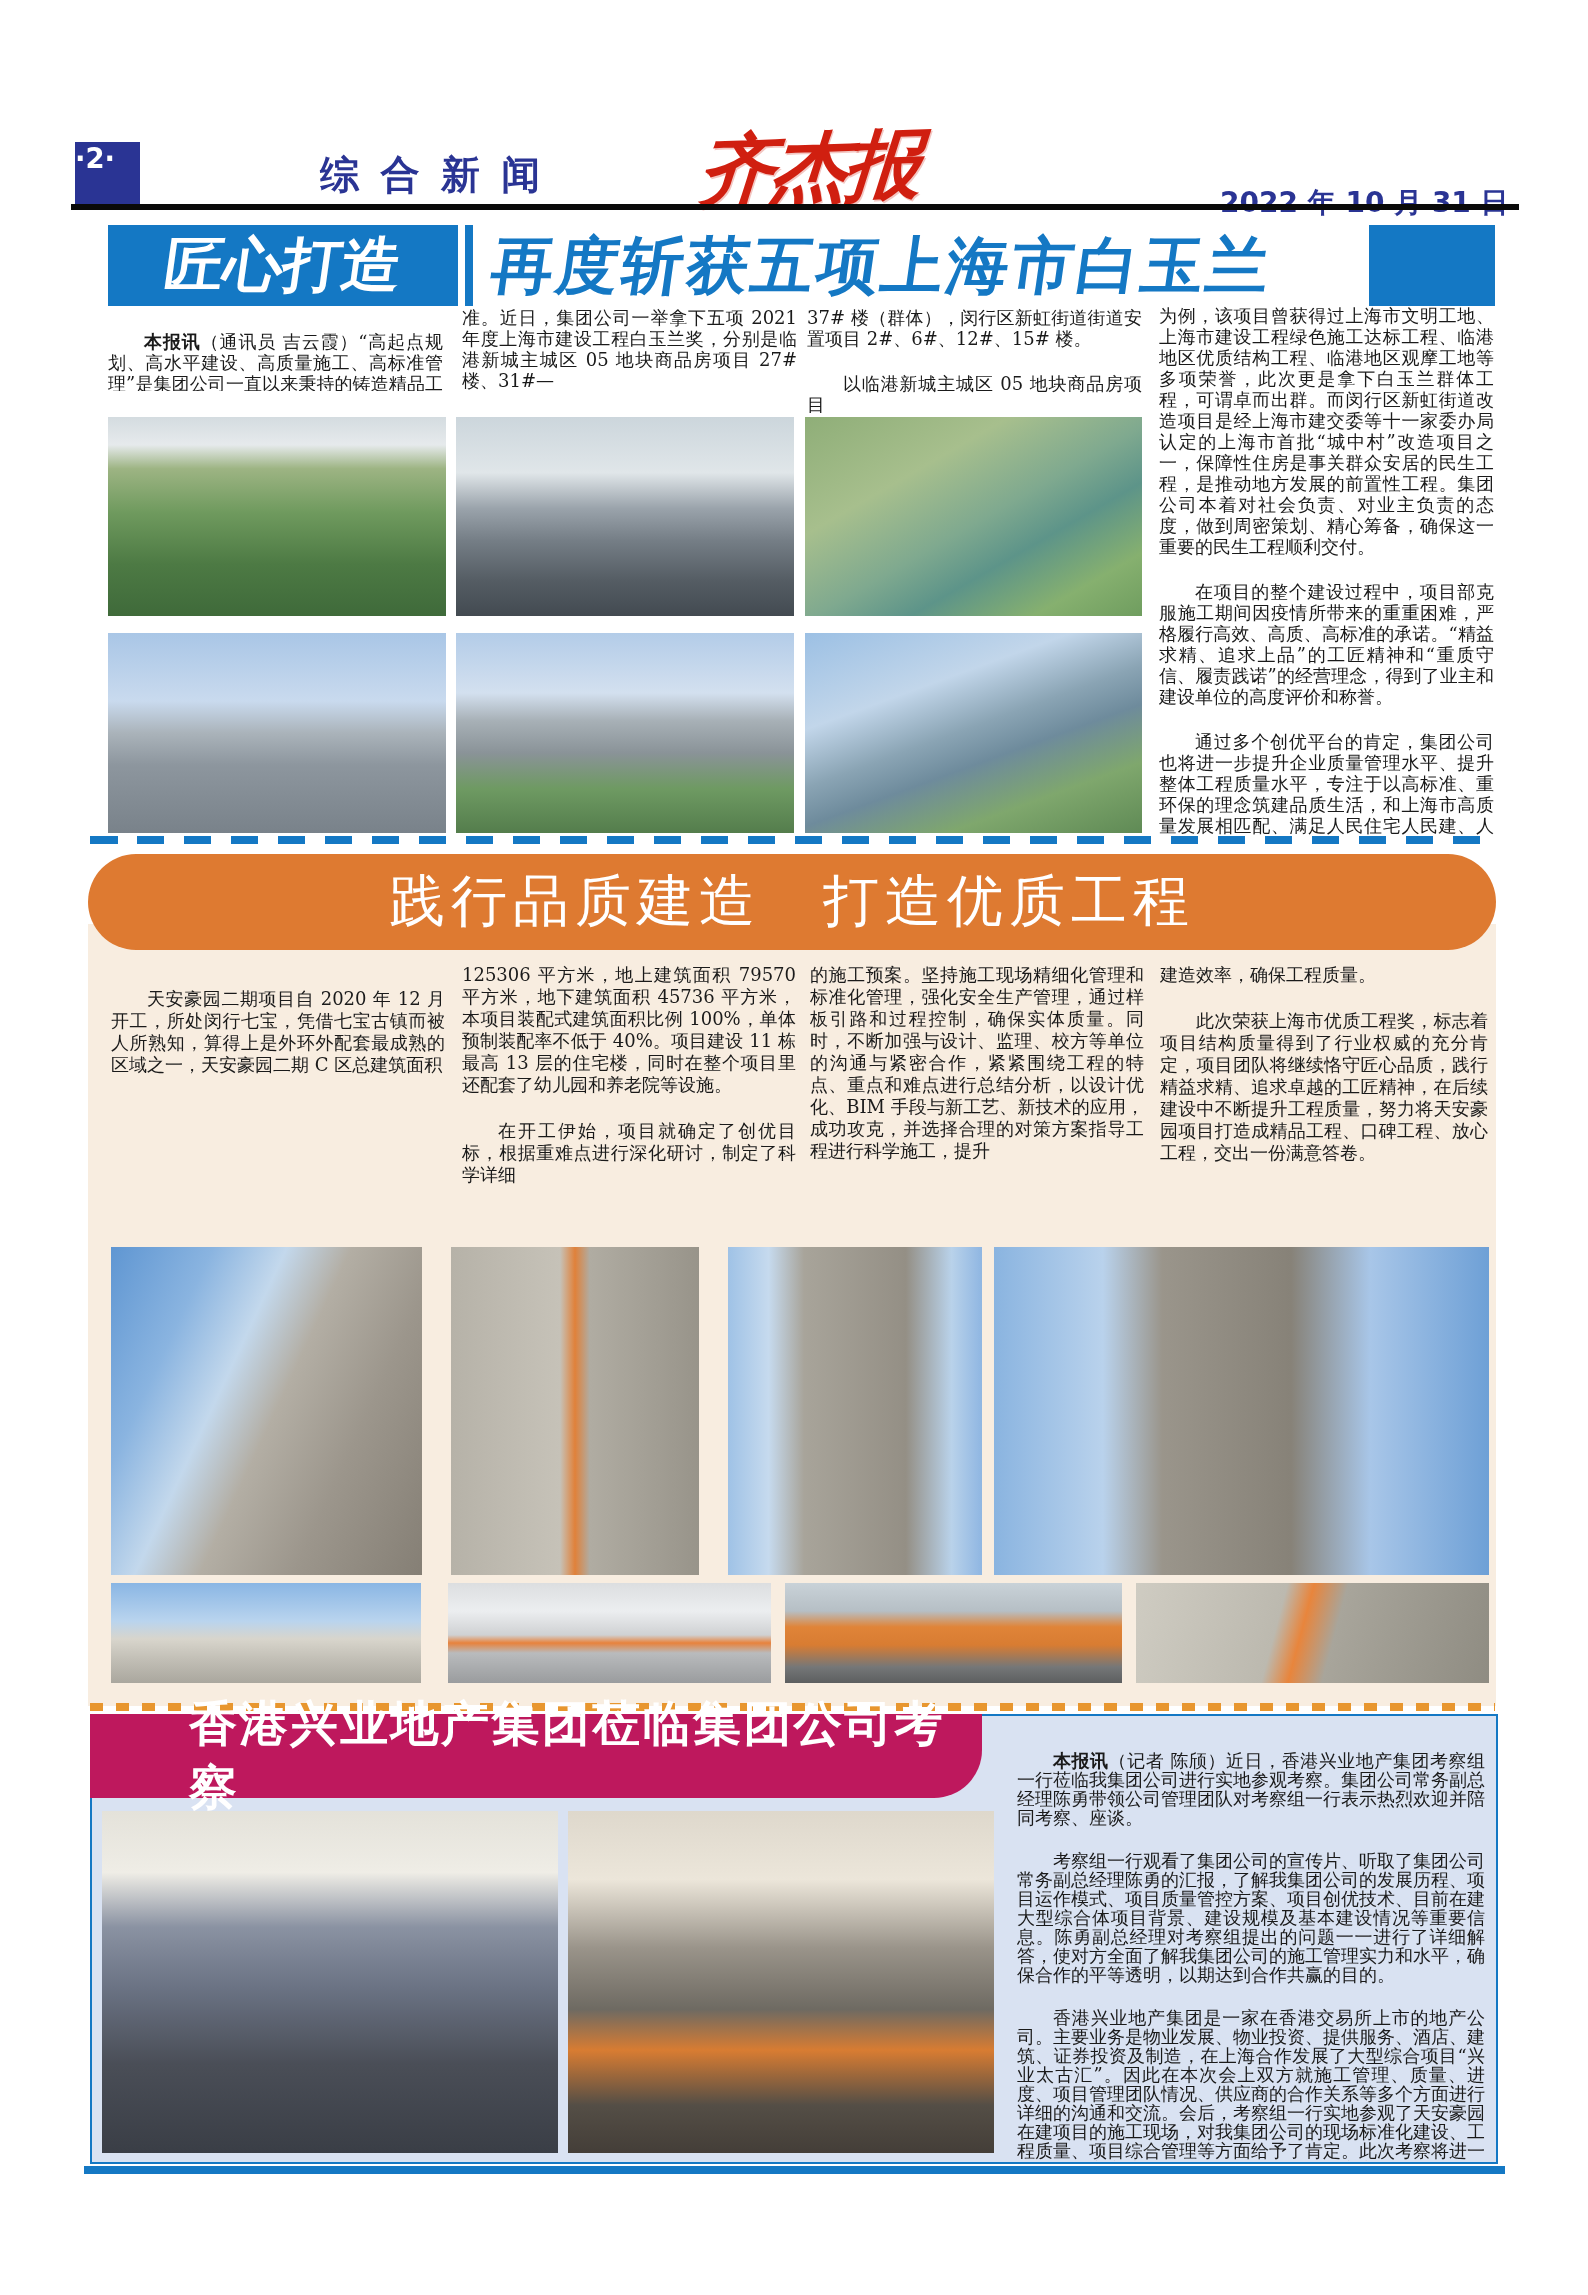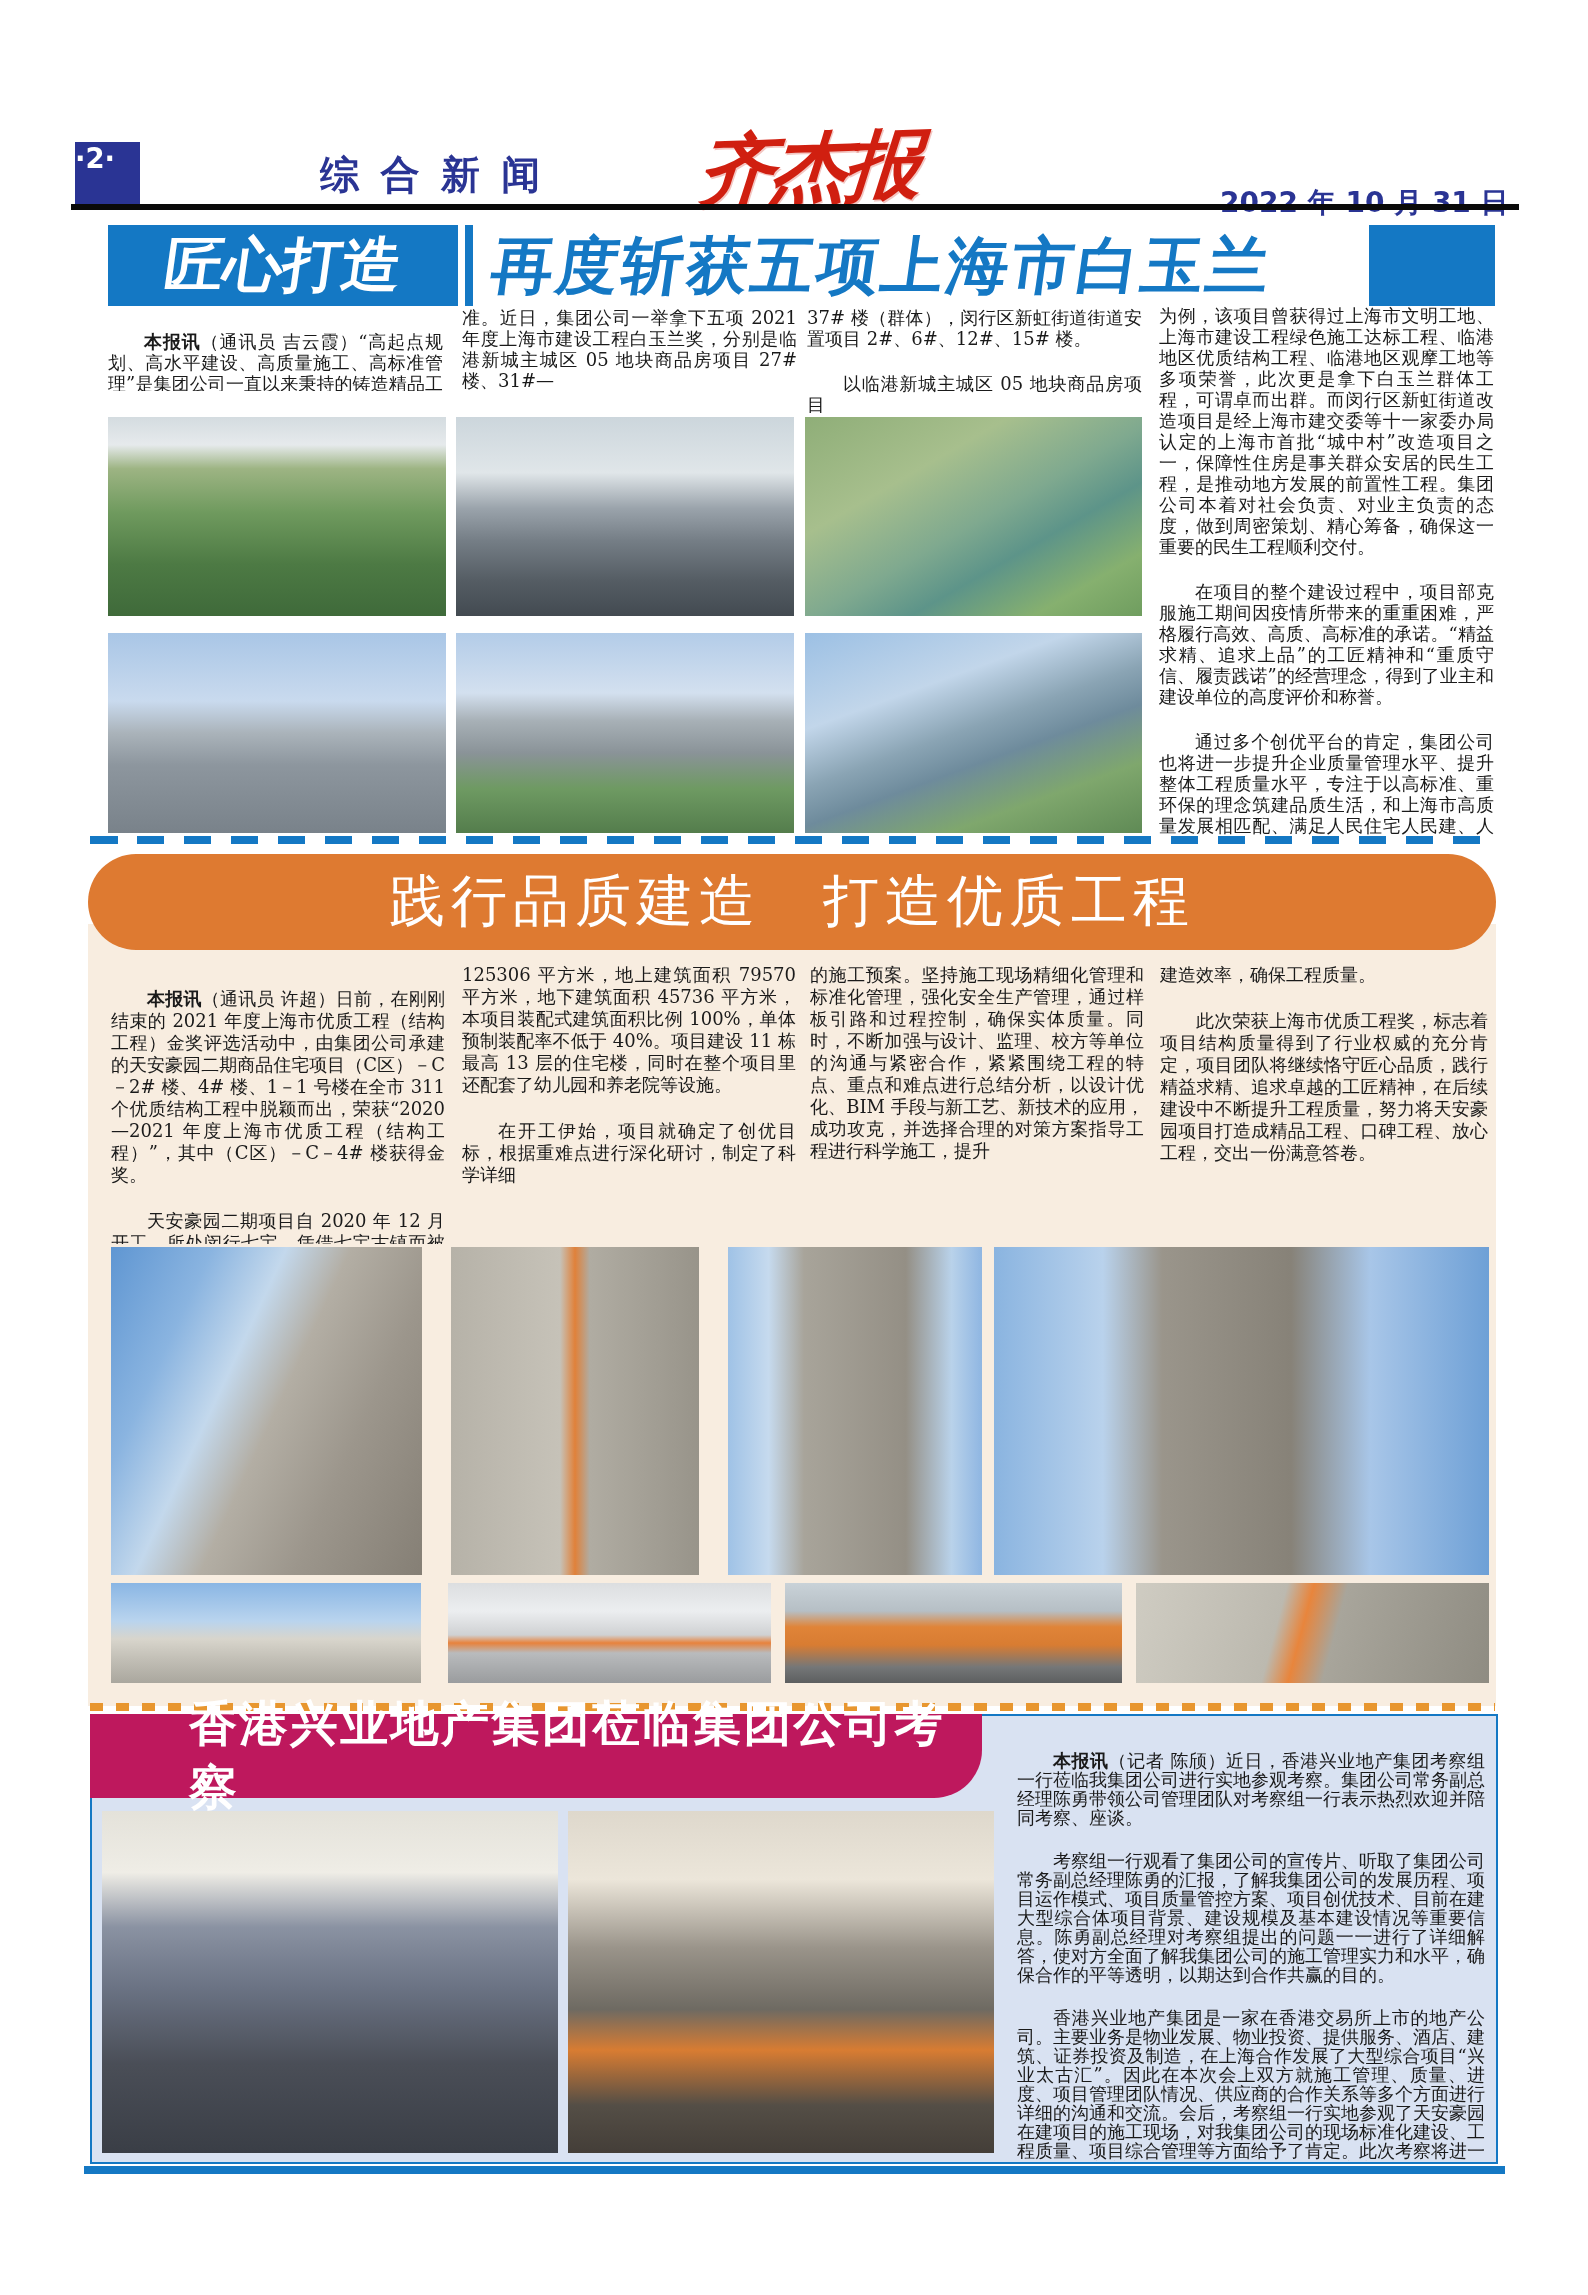--- a/index.html
+++ b/index.html
@@ -129,21 +129,20 @@
   <div class="photo g-waterfront" style="left:805px;top:633px;width:337px;height:200px;"></div>
 
   <div class="abs dash-blue"></div>
 
   <div class="abs s2-bg"></div>
   <div class="abs s2-banner">
     <span>践行品质建造　打造优质工程</span>
   </div>
 
   <div class="abs s2col s2c1">
-    <p class="para indent"><span class="lead">本报讯</span><span>（通讯员 许超）日前，在刚刚结束的 2021 年度上海市优质工程（结构工程）金奖评选活动中，由集团公司承建的天安豪园二期商品住宅项目（C区）－C－2# 楼、4# 楼、1－1 号楼在全市 311 个优质结构工程中脱颖而出，荣获“2020—2021 年度上海市优质工程（结构工程）”，其中（C区）－C－4# 楼获得金奖。</span></p>
     <p class="para indent">天安豪园二期项目自 2020 年 12 月开工，所处闵行七宝，凭借七宝古镇而被人所熟知，算得上是外环外配套最成熟的区域之一，天安豪园二期 C 区总建筑面积</p>
   </div>
   <div class="abs s2col s2c2">
     <p class="para">125306 平方米，地上建筑面积 79570 平方米，地下建筑面积 45736 平方米，本项目装配式建筑面积比例 100%，单体预制装配率不低于 40%。项目建设 11 栋最高 13 层的住宅楼，同时在整个项目里还配套了幼儿园和养老院等设施。</p>
     <p class="para indent">在开工伊始，项目就确定了创优目标，根据重难点进行深化研讨，制定了科学详细</p>
   </div>
   <div class="abs s2col s2c3">
     <p class="para">的施工预案。坚持施工现场精细化管理和标准化管理，强化安全生产管理，通过样板引路和过程控制，确保实体质量。同时，不断加强与设计、监理、校方等单位的沟通与紧密合作，紧紧围绕工程的特点、重点和难点进行总结分析，以设计优化、BIM 手段与新工艺、新技术的应用，成功攻克，并选择合理的对策方案指导工程进行科学施工，提升</p>
   </div>
   <div class="abs s2col s2c4">

